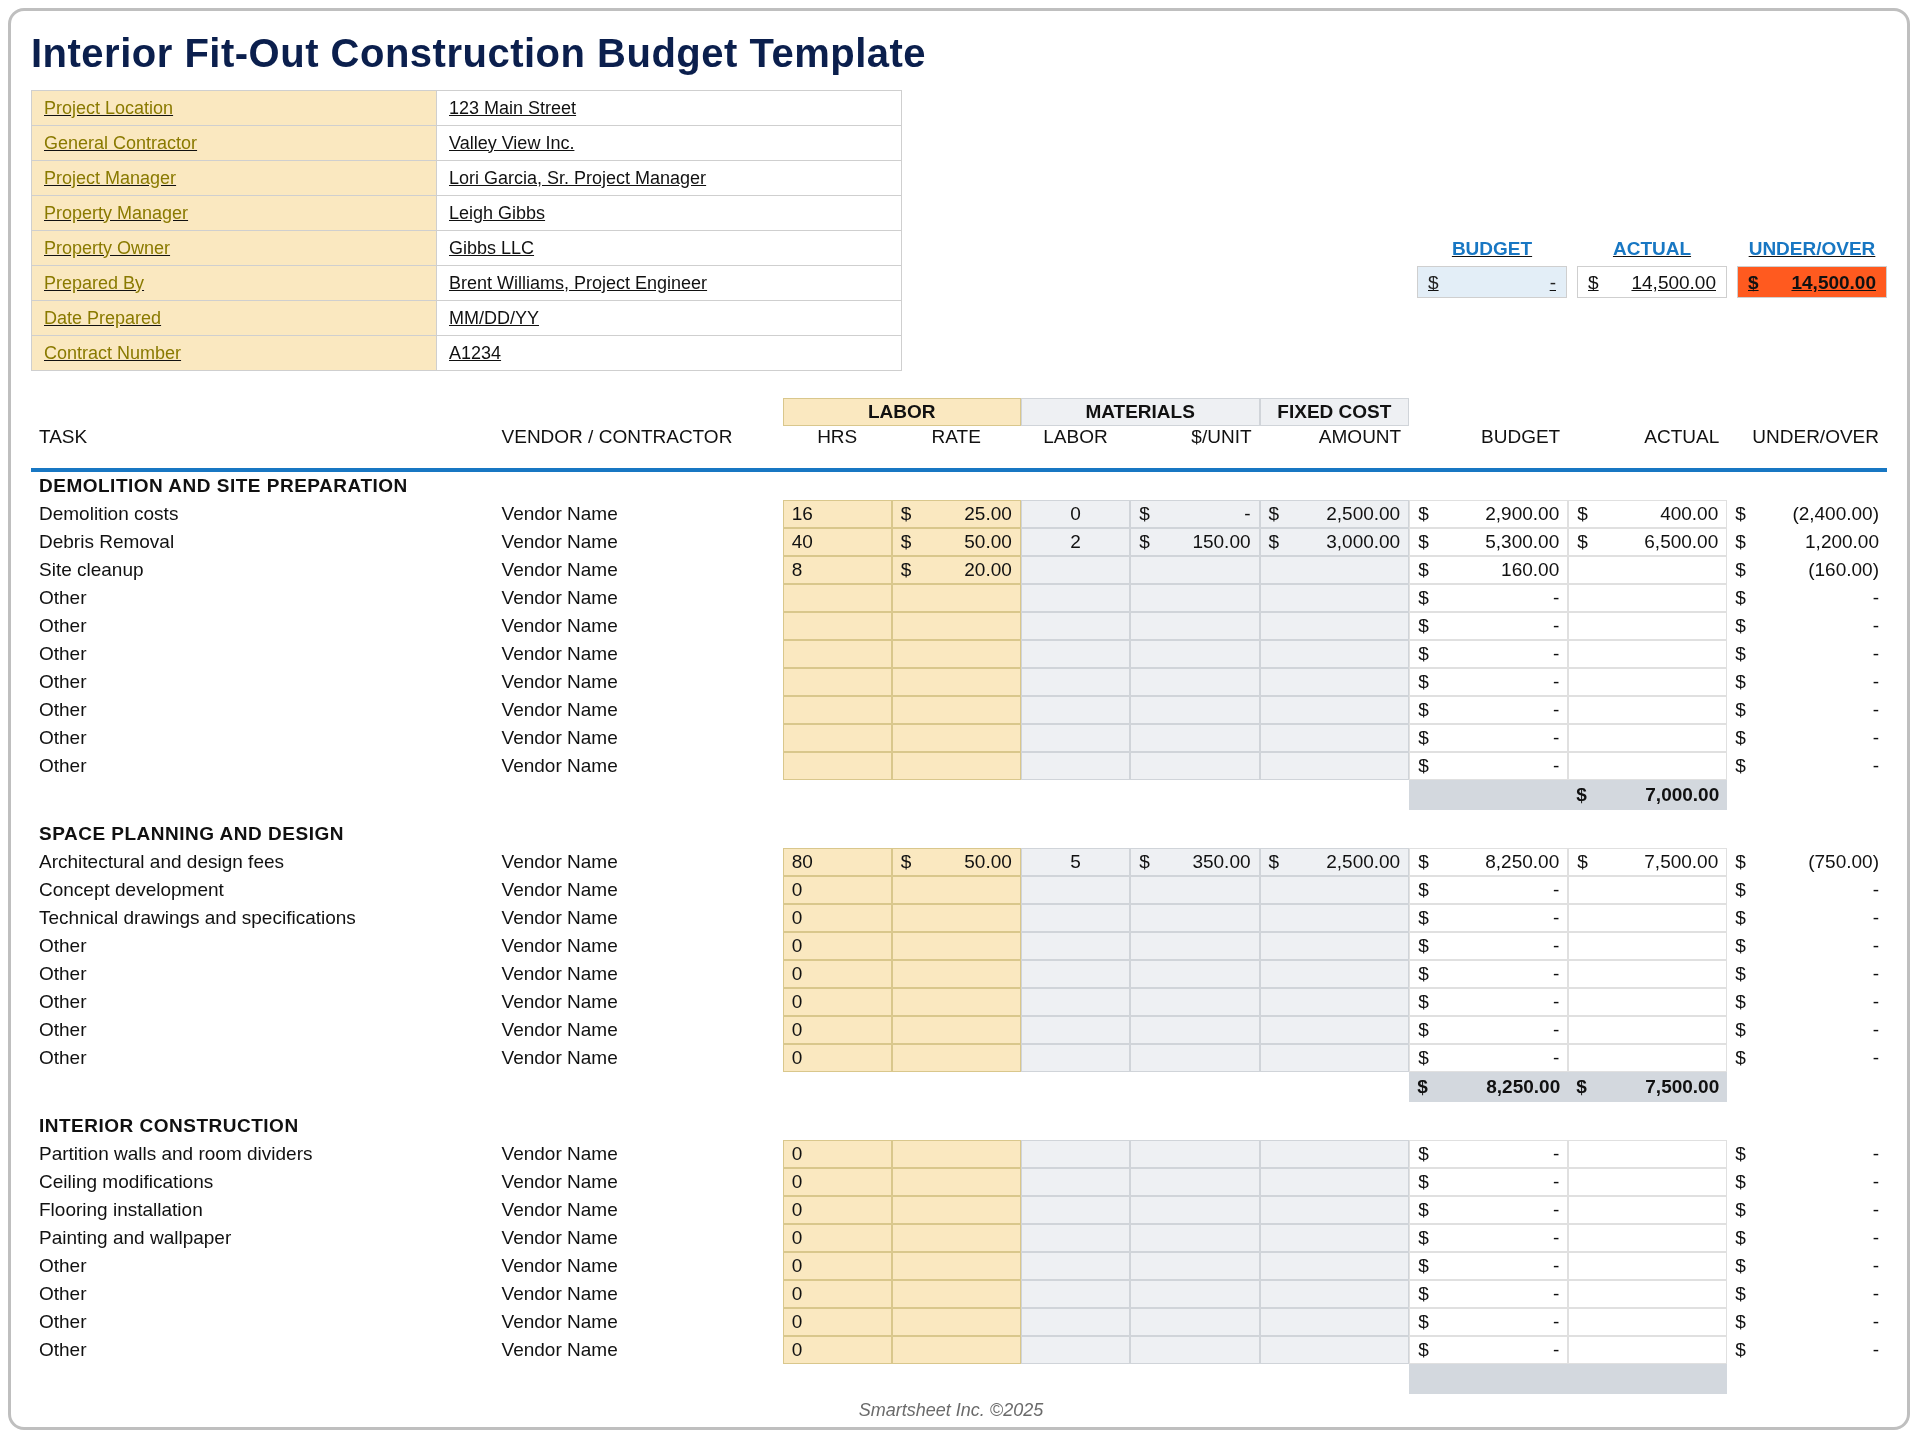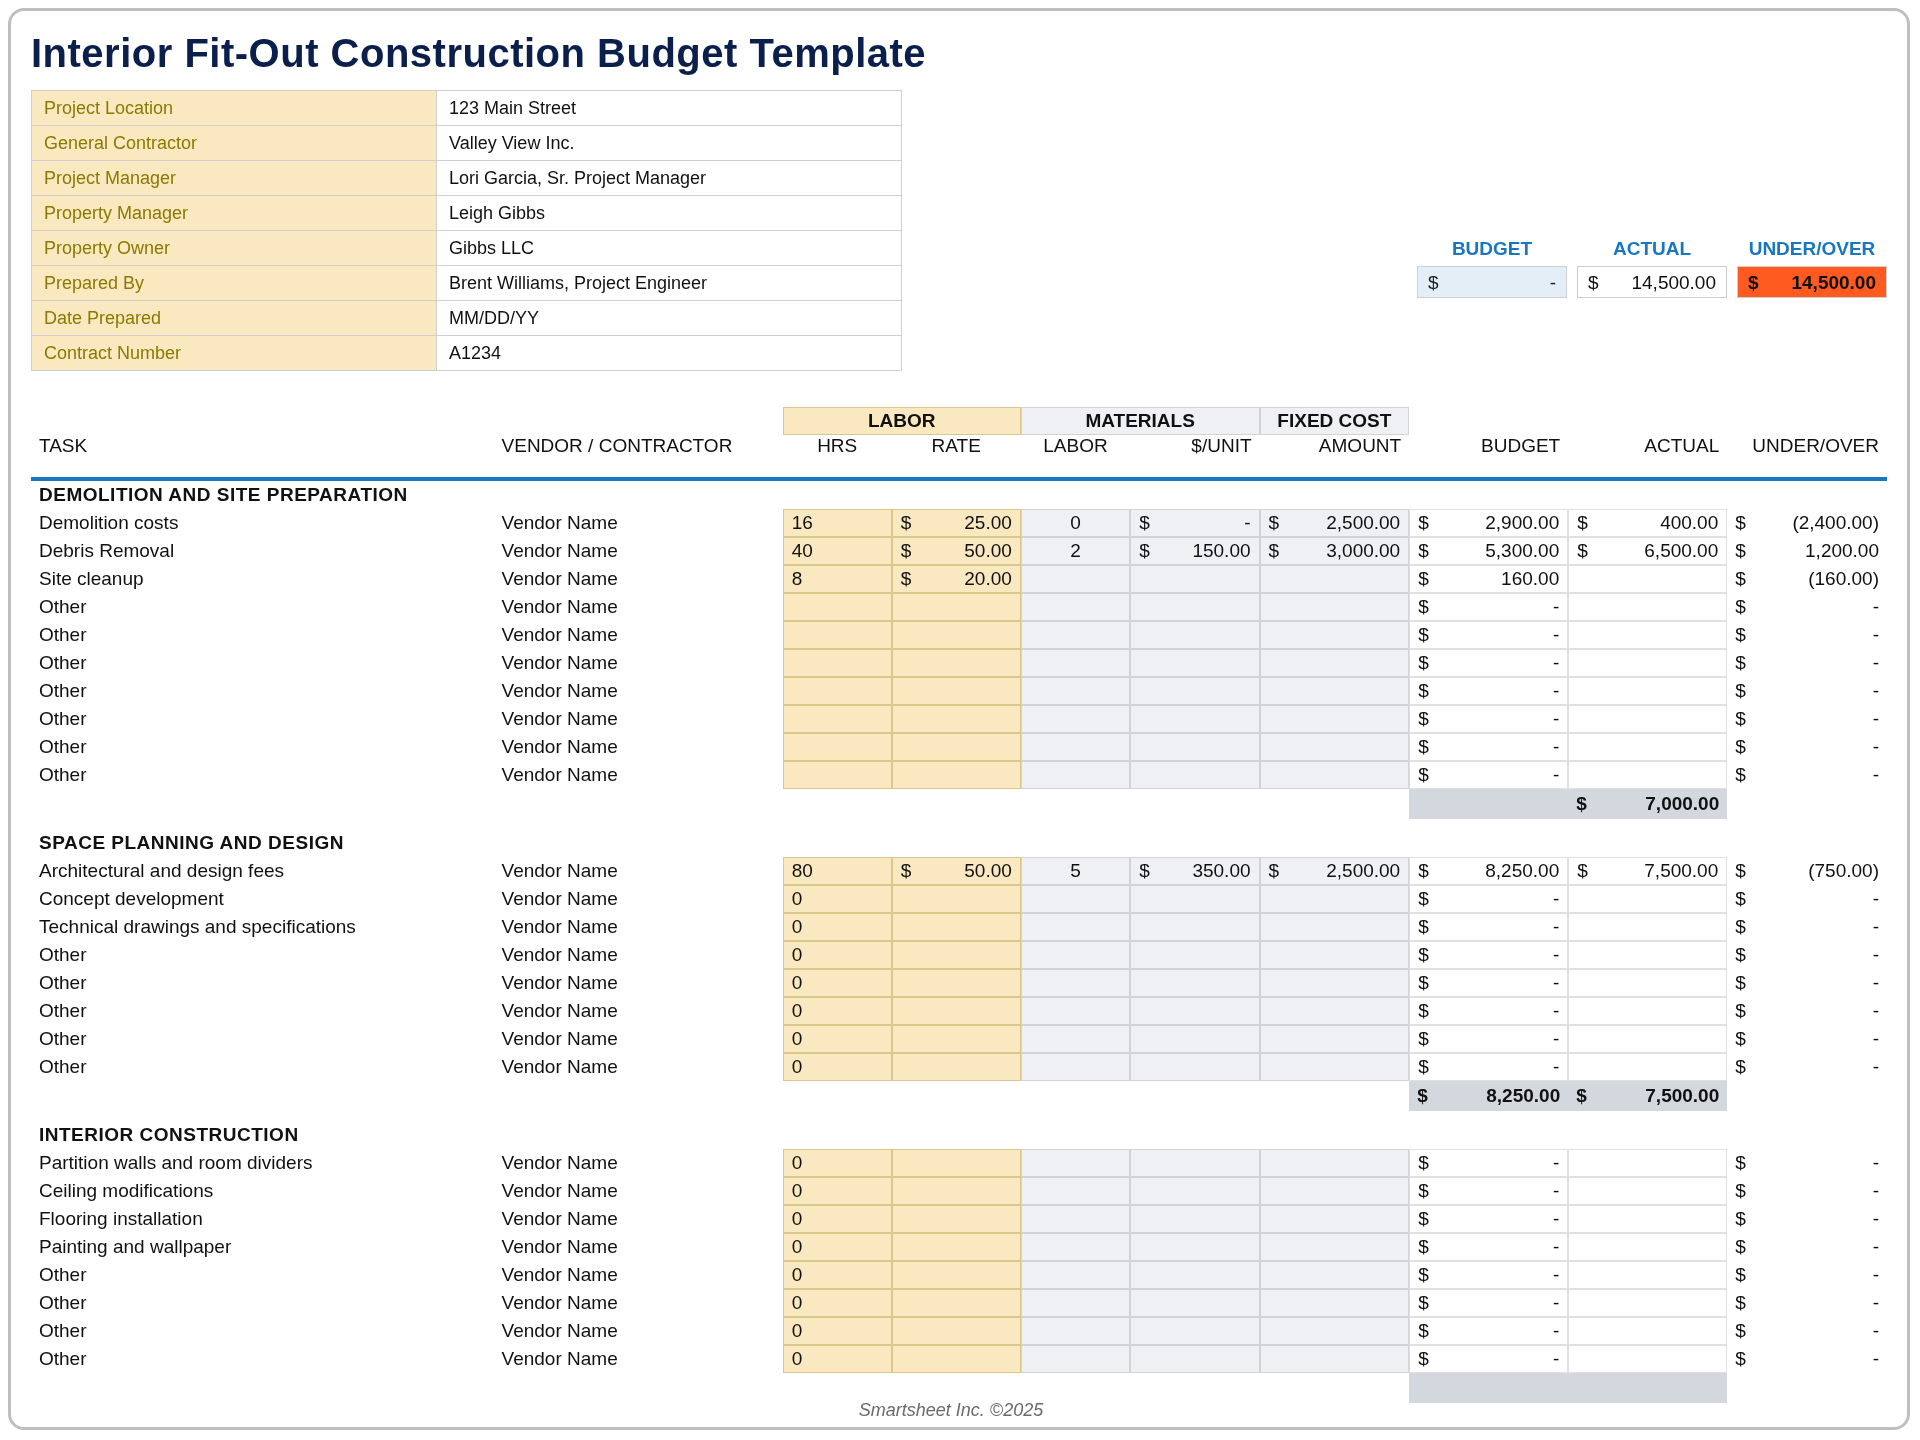--- a/index.html
+++ b/index.html
@@ -22,40 +22,40 @@
     border:3px solid #bfbfbf;border-radius:16px;
     position:relative;box-sizing:border-box;
     padding:14px 20px 0 20px;
     overflow:hidden;
   }
   h1.title{
     font-size:40px;font-weight:800;color:var(--navy);
     margin:6px 0 14px 0;letter-spacing:.5px;
   }
 
-  .topgrid{display:flex;gap:28px;}
+  .topgrid{display:flex;gap:28px;text-decoration:underline;}
   table.info{border-collapse:collapse;font-size:18px;}
   table.info td{border:1px solid var(--grey-line);height:30px;padding:2px 12px;}
   table.info td.lbl{background:var(--cream);color:var(--olive);width:380px;}
   table.info td.val{width:440px;color:#111;}
 
   .summary{margin-left:auto;margin-top:148px;}
   .summary .heads{display:flex;gap:10px;}
   .summary .heads div, .summary .vals div{
     width:150px;text-align:center;font-size:19px;
   }
   .summary .heads div{color:var(--blue-text);font-weight:600;margin-bottom:6px;}
   .summary .vals{display:flex;gap:10px;}
   .summary .vals div{height:32px;line-height:32px;border:1px solid var(--grey-line);
     display:flex;justify-content:space-between;padding:0 10px;box-sizing:border-box;}
   .summary .vals .budget{background:var(--pale-blue);color:#222;}
   .summary .vals .over{background:var(--orange);color:#111;font-weight:600;}
 
   
-  .sheet{margin-top:36px;width:100%;border-collapse:separate;border-spacing:0;font-size:19px;}
+  .sheet{margin-top:27px;width:100%;border-collapse:separate;border-spacing:0;font-size:19px;}
   .sheet td,.sheet th{height:28px;box-sizing:border-box;padding:0 8px;white-space:nowrap;}
   .grphdr td{font-weight:600;text-align:center;}
   .grp-labor{background:var(--cream);border:1px solid var(--cream-line);}
   .grp-mat{background:var(--pale-grey);border:1px solid #d0d4d9;}
   .colhdr th{font-weight:400;color:#111;border-bottom:4px solid var(--blue-text);padding-bottom:20px;}
   .colhdr th.left{text-align:left;}
   .colhdr th.center{text-align:center;}
   .colhdr th.right{text-align:right;}
 
   .sec td.secname{font-weight:800;font-size:19px;letter-spacing:.5px;}

